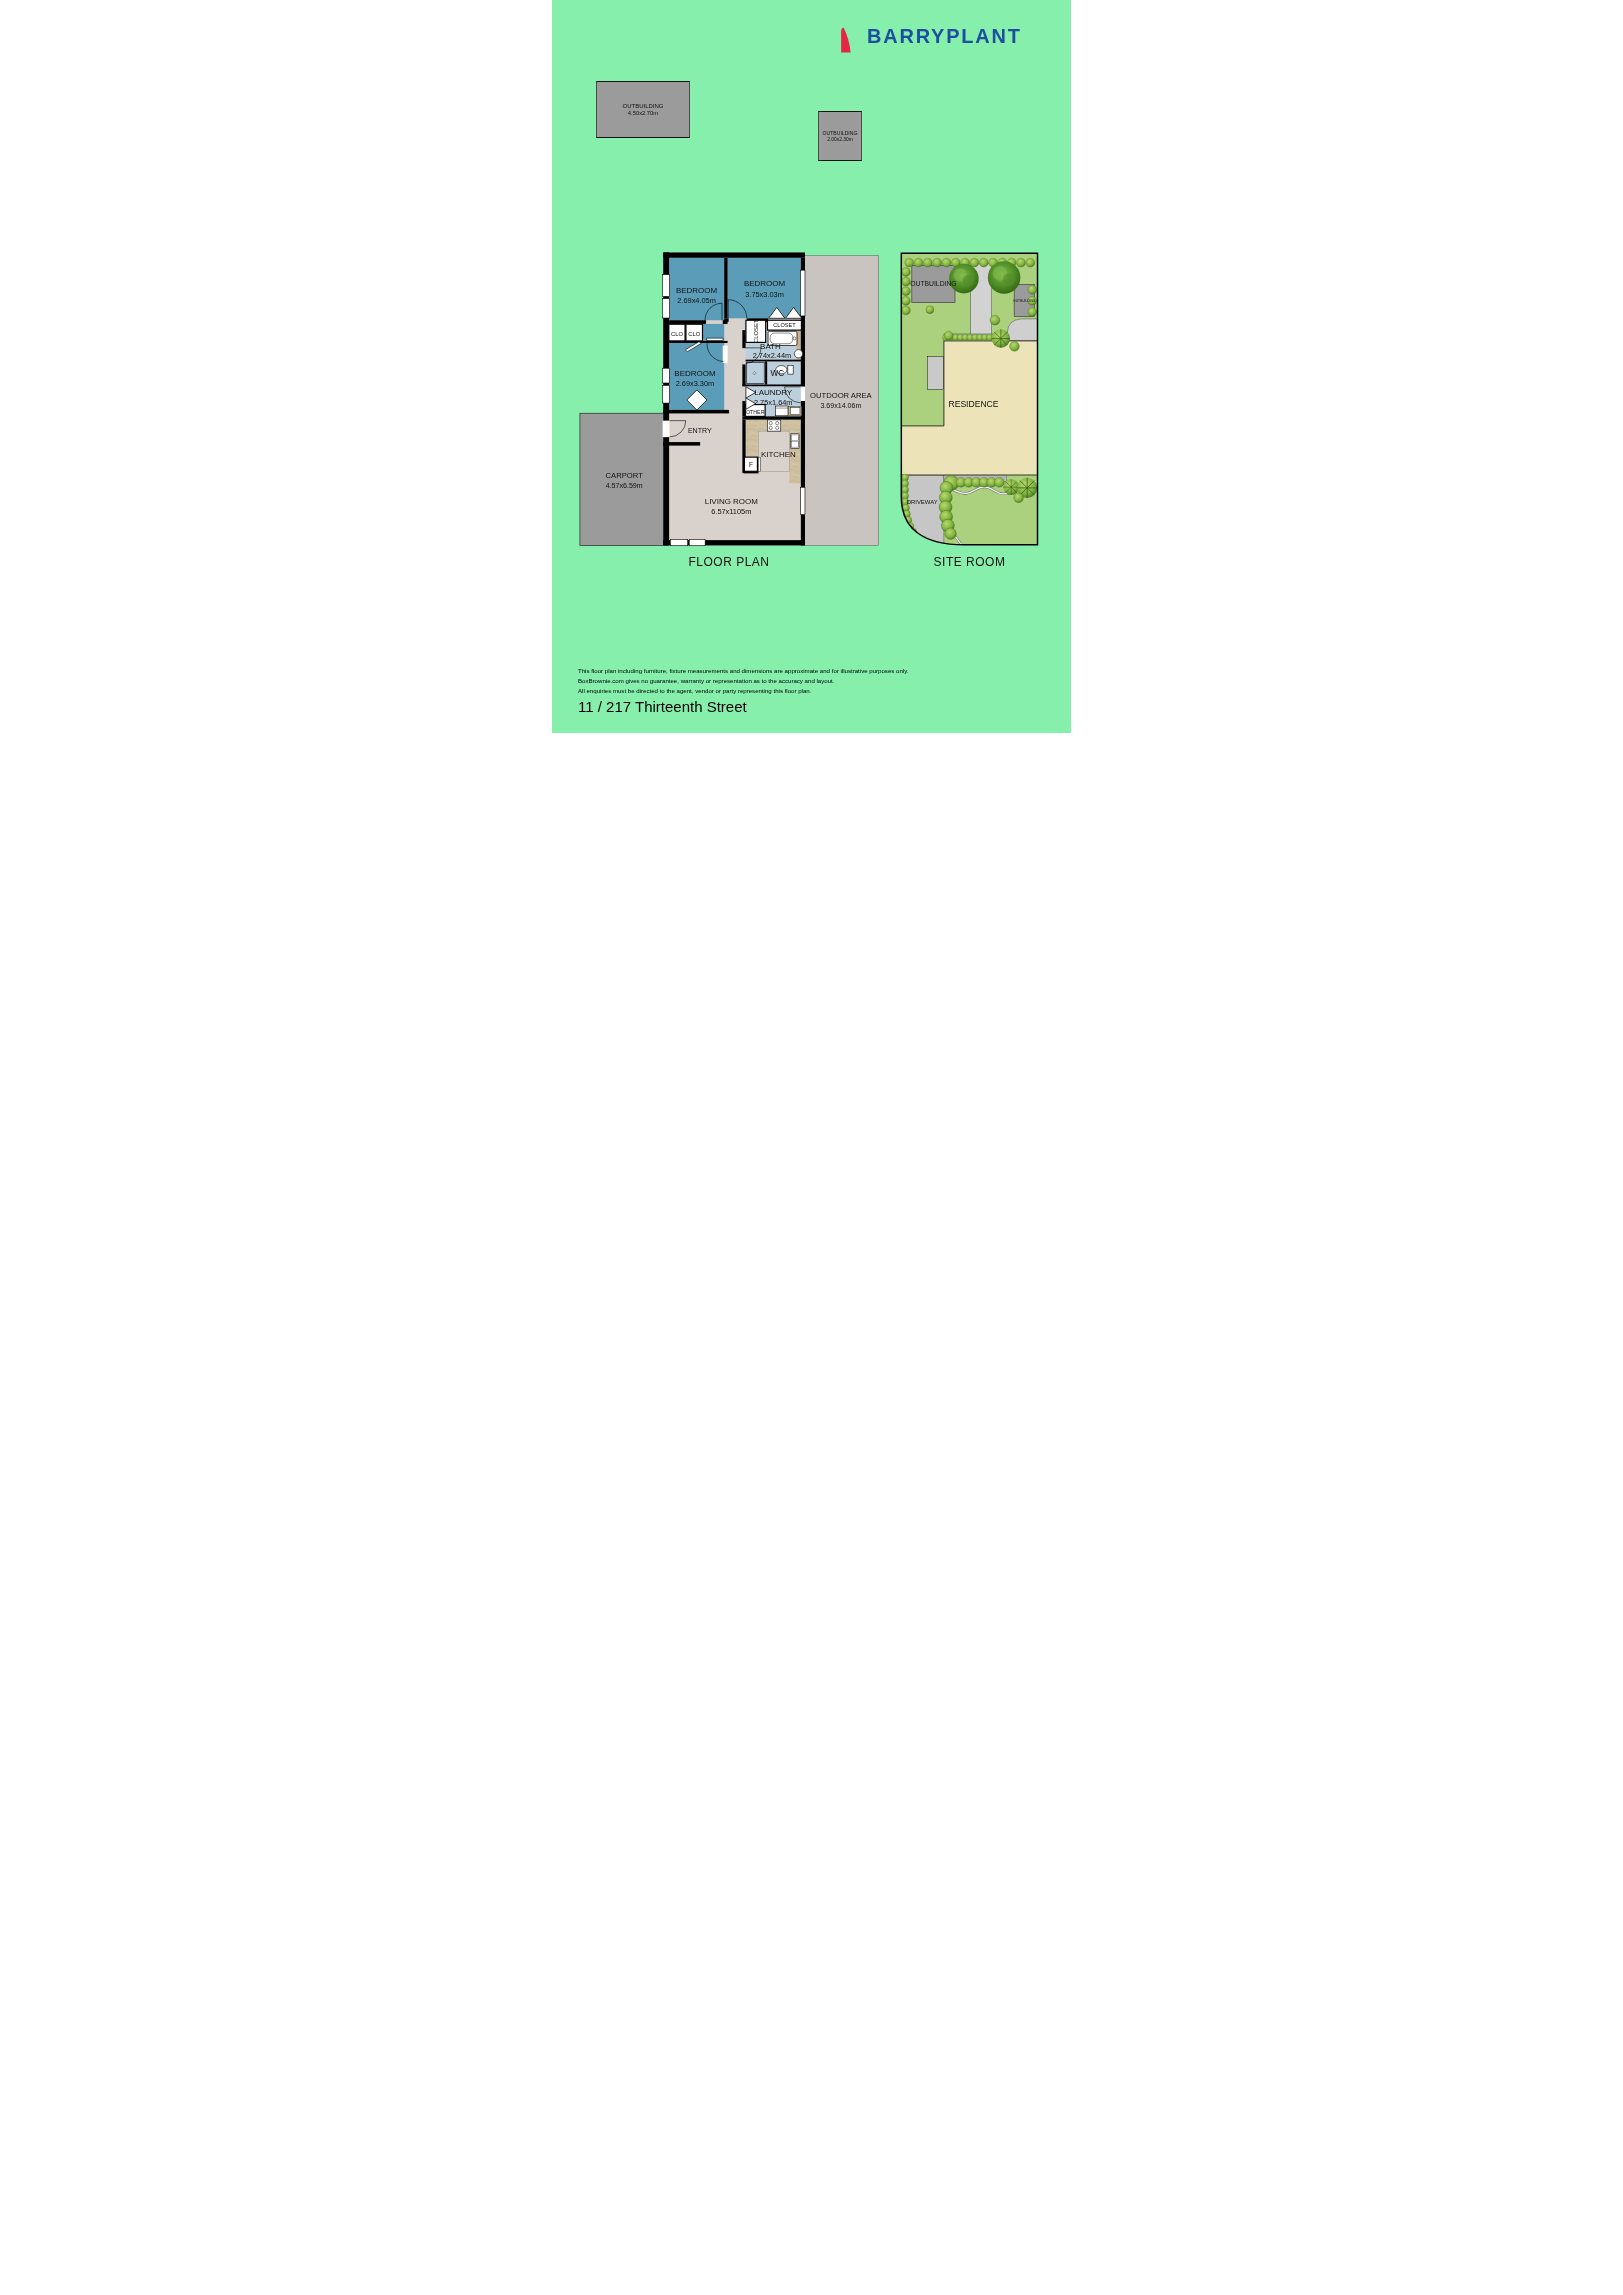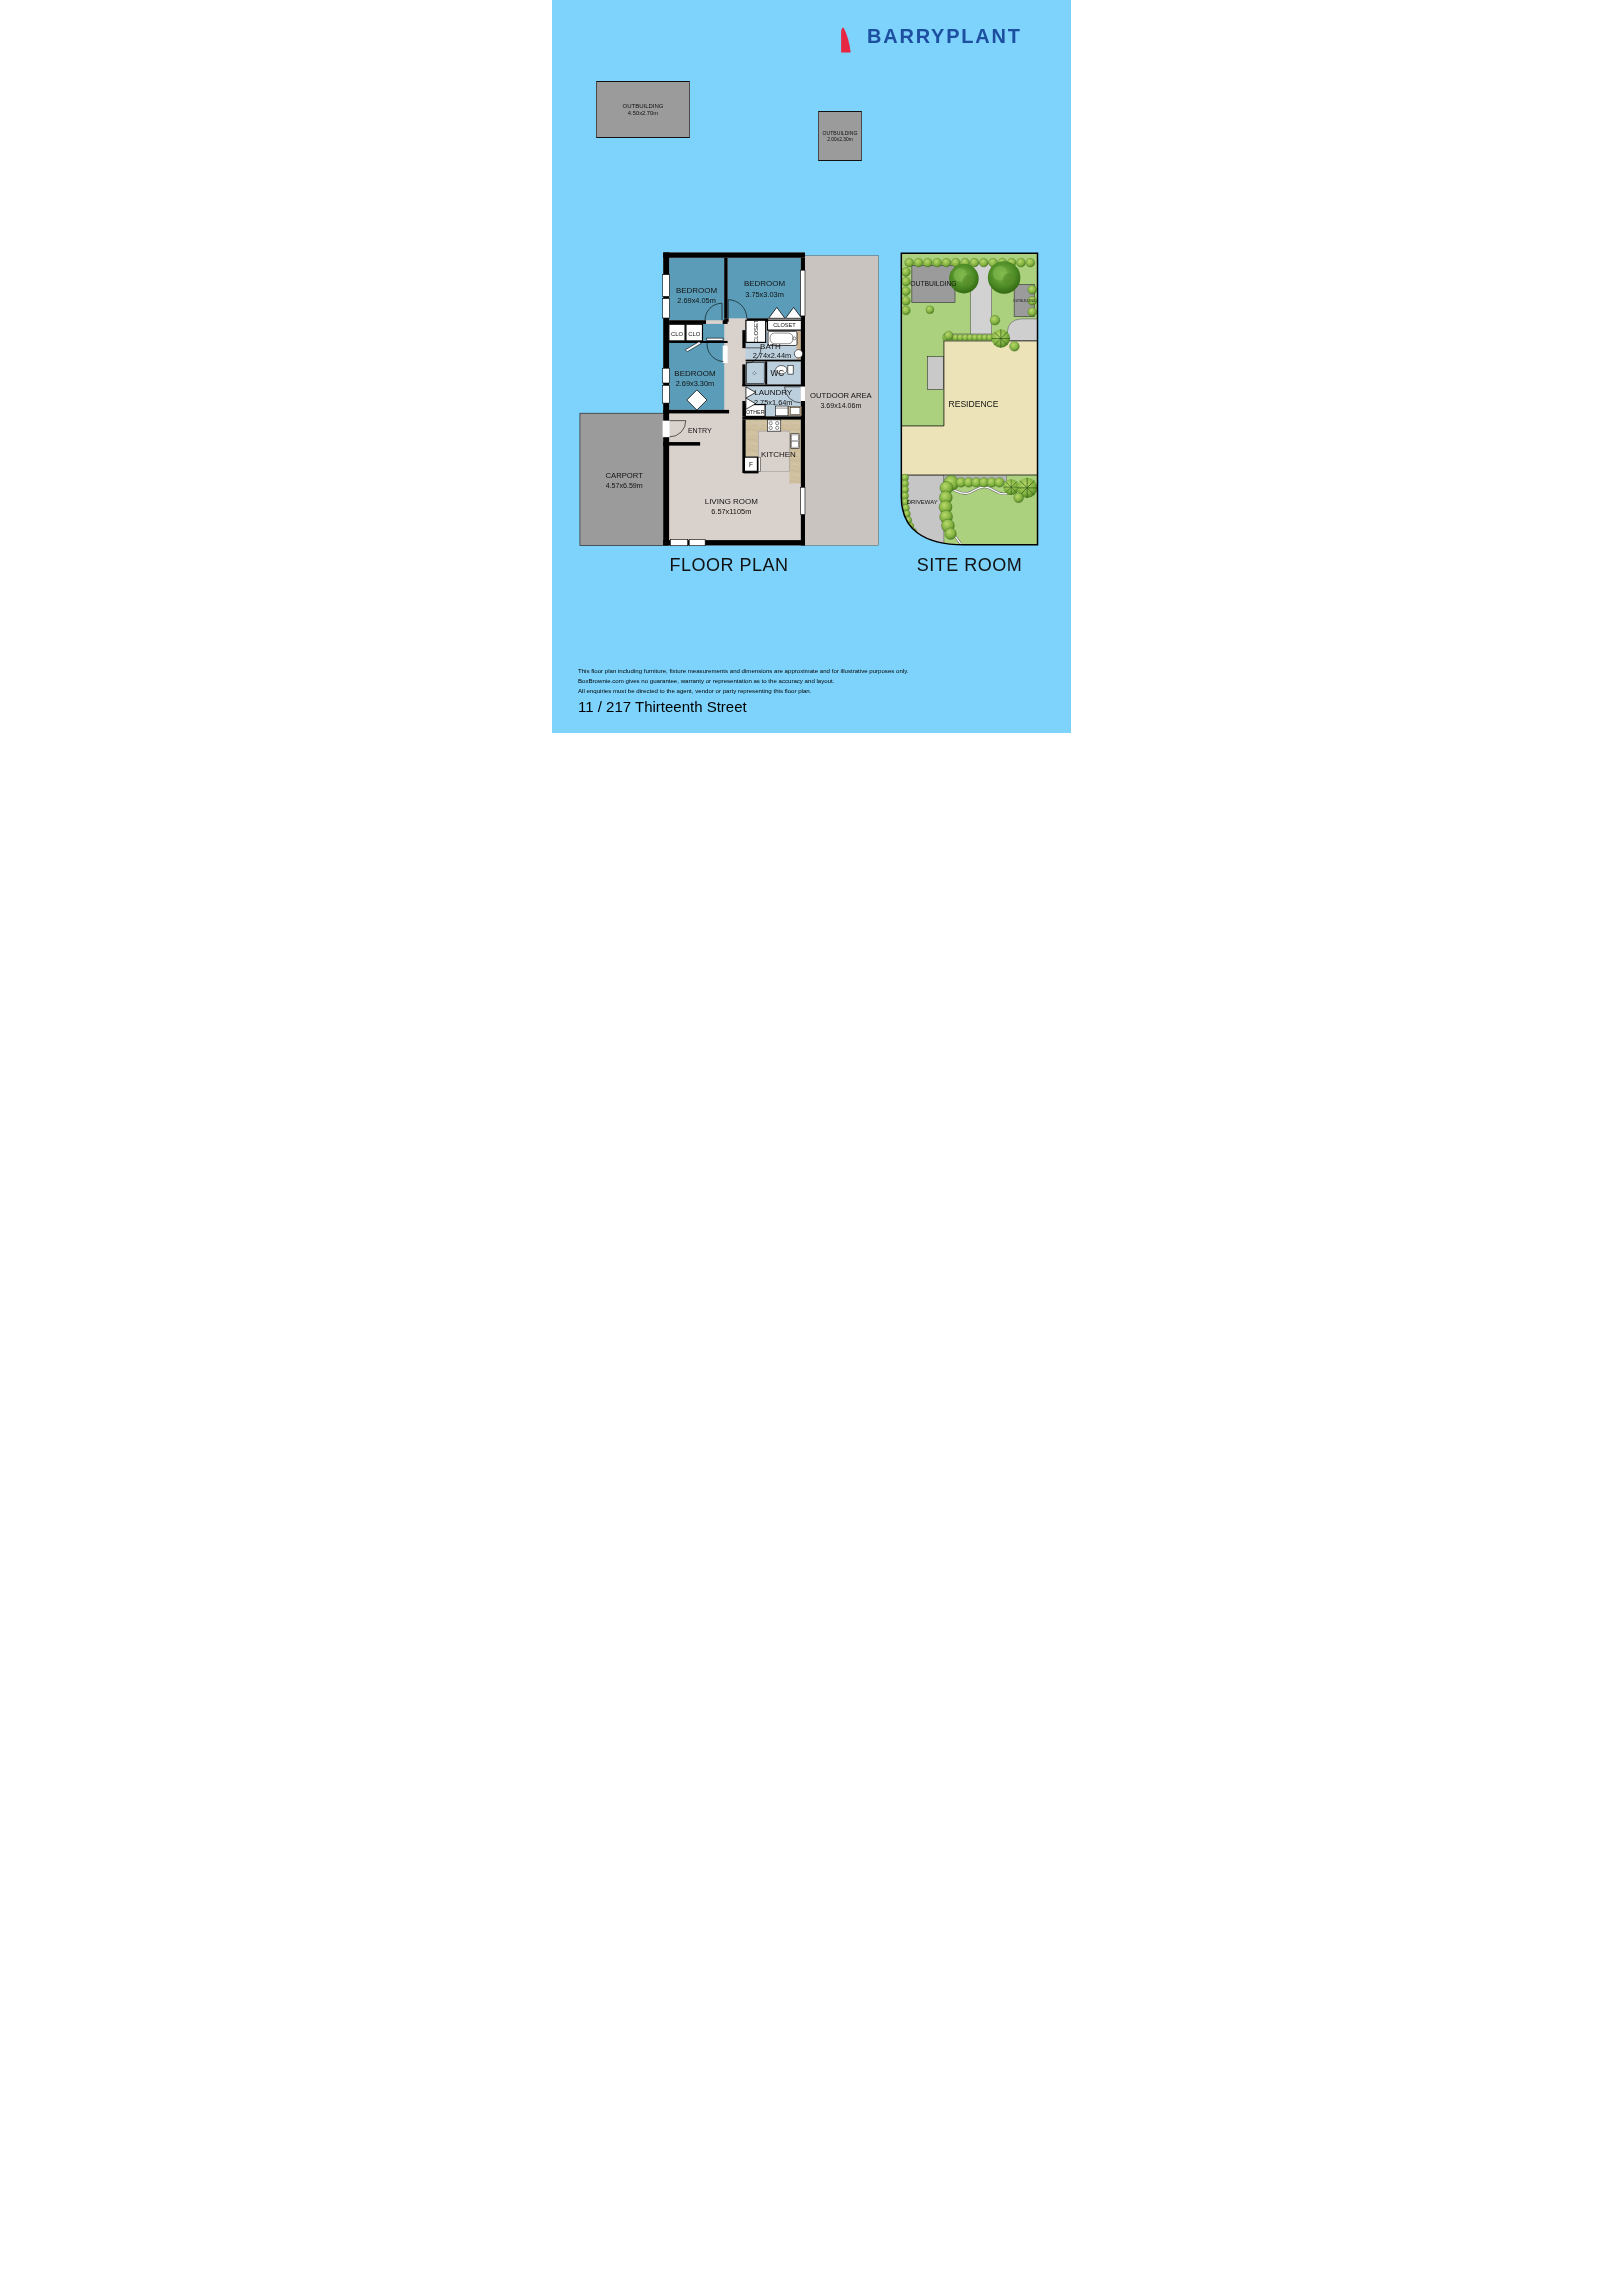--- a/index.html
+++ b/index.html
@@ -1,30 +1,30 @@
 <!DOCTYPE html>
 <html style="font-size:7.4px"><head>
 <meta charset="utf-8">
 <style>
   html,body{margin:0;padding:0;background:#fff;}
-  .canvas{position:relative;width:519px;height:733px;margin:0 auto;background:#7dd3fc;
+  .canvas{position:relative;width:519px;height:733px;margin:0 auto;background:#86efac;
           font-family:"Liberation Sans",sans-serif;overflow:hidden;}
   .abs{position:absolute;}
   
   .logo-word{font-weight:bold;font-size:21px;letter-spacing:1.9px;color:#1d4fa0;
              transform:scaleX(.95);transform-origin:left center;white-space:nowrap;}
   
   .ob-box{background:#9b9b9b;border:0.5px solid #4a4a4a;border-top:0.9px solid #111;border-bottom:0.9px solid #111;
           display:flex;flex-direction:column;align-items:center;justify-content:center;gap:1.9px;color:#111;}
   .ob-box .l1{font-size:6px;}
   .ob-box .l2{font-size:5.8px;}
   .ob-box.small .l1{font-size:5.1px;}
   .ob-box.small .l2{font-size:4.9px;}
   
-  .plan-caption{font-size:18px;color:#111;text-align:center;letter-spacing:0.5px;}
+  .plan-caption{font-size:12px;color:#111;text-align:center;letter-spacing:0.5px;}
   
   .disclaimer{font-size:6.1px;line-height:10.2px;color:#000;}
   .address{font-size:15px;color:#000;}
   svg text{font-family:"Liberation Sans",sans-serif;fill:#111;}
 </style>
 </head>
 <body>
 
 <div class="canvas">
 

